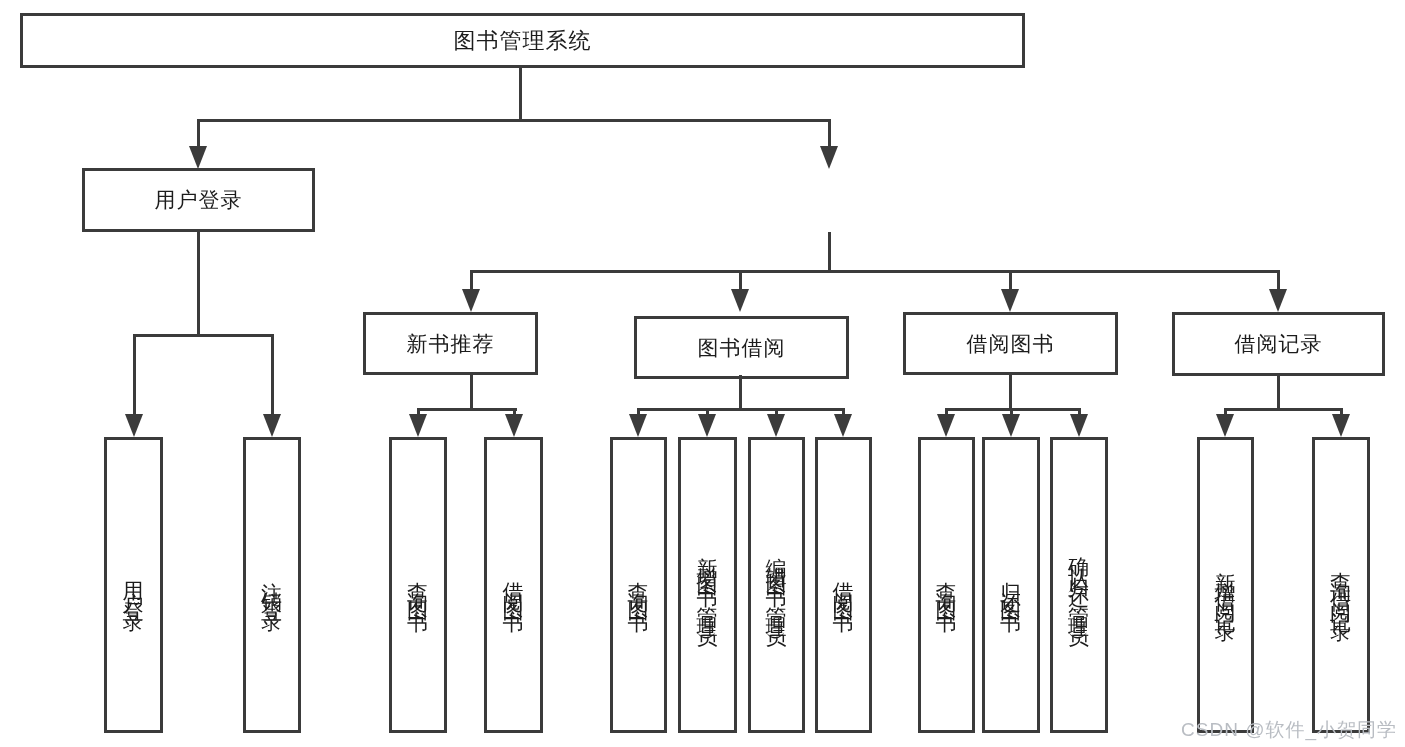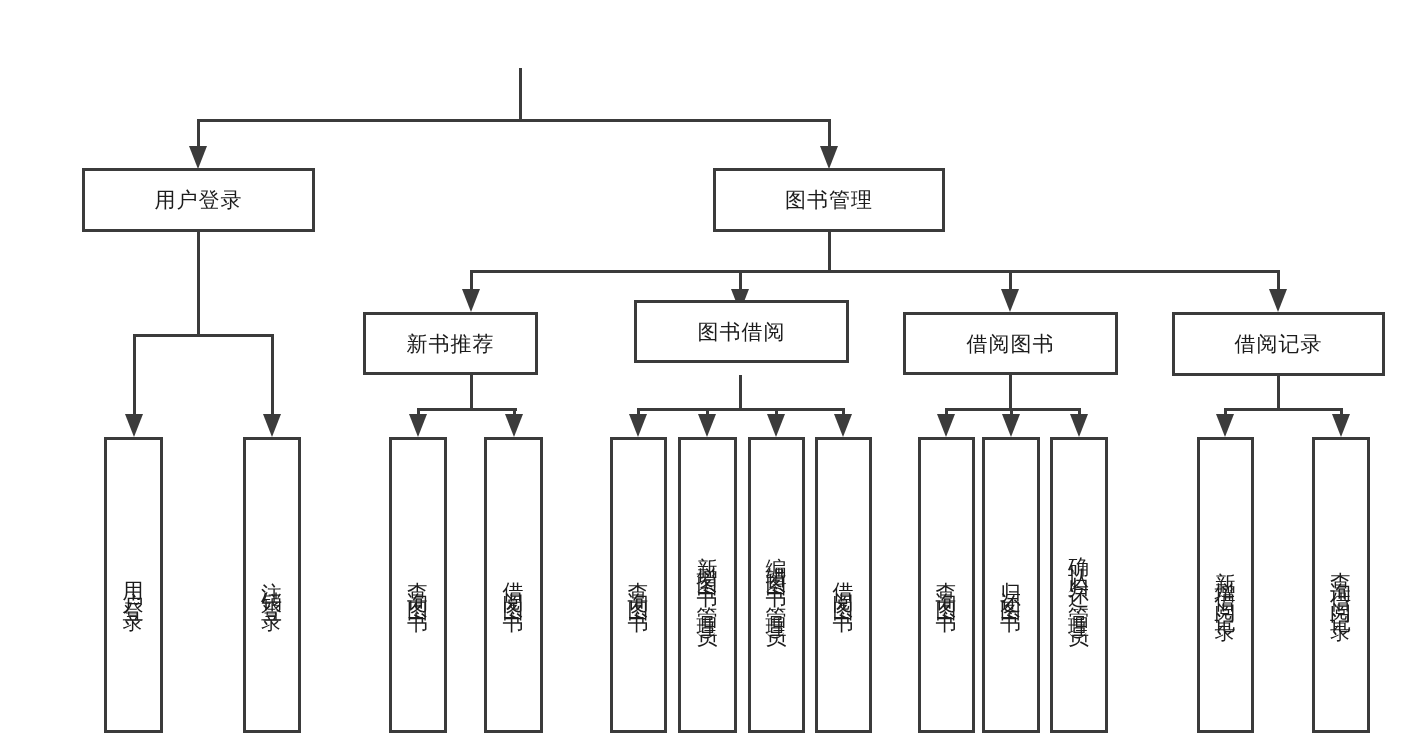--- a/index.html
+++ b/index.html
@@ -61,51 +61,51 @@
     color:var(--watermark);
     letter-spacing:1px;
     white-space:nowrap;
   }
 </style>
 </head>
 <body>
 
 <div class="stage">
 
+  <div class="box root" style="left:20px;top:13px;width:1005px;height:55px">图书管理系统</div>
 
   <div class="vl" style="left:519px;top:68px;height:53px"></div>
   <div class="hl" style="left:197px;top:119px;width:633px"></div>
   <div class="vl" style="left:197px;top:119px;height:30px"></div>
   <div class="ah" style="left:189px;top:146px"></div>
   <div class="vl" style="left:828px;top:119px;height:30px"></div>
   <div class="ah" style="left:820px;top:146px"></div>
 
   <div class="box" style="left:82px;top:168px;width:233px;height:64px">用户登录</div>
-  <div class="box" style="left:713px;top:168px;width:232px;height:64px">图书管理</div>
 
   <div class="vl" style="left:197px;top:232px;height:104px"></div>
   <div class="hl" style="left:133px;top:334px;width:140px"></div>
   <div class="vl" style="left:133px;top:334px;height:83px"></div>
   <div class="ah" style="left:125px;top:414px"></div>
   <div class="vl" style="left:271px;top:334px;height:83px"></div>
   <div class="ah" style="left:263px;top:414px"></div>
 
   <div class="vl" style="left:828px;top:232px;height:41px"></div>
   <div class="hl" style="left:470px;top:270px;width:810px"></div>
   <div class="vl" style="left:470px;top:270px;height:22px"></div>
   <div class="ah" style="left:462px;top:289px"></div>
   <div class="vl" style="left:739px;top:270px;height:22px"></div>
   <div class="ah" style="left:731px;top:289px"></div>
   <div class="vl" style="left:1009px;top:270px;height:22px"></div>
   <div class="ah" style="left:1001px;top:289px"></div>
   <div class="vl" style="left:1277px;top:270px;height:22px"></div>
   <div class="ah" style="left:1269px;top:289px"></div>
 
   <div class="box" style="left:363px;top:312px;width:175px;height:63px">新书推荐</div>
-  <div class="box" style="left:634px;top:300px;width:215px;height:63px">图书借阅</div>
+  <div class="box" style="left:634px;top:316px;width:215px;height:63px">图书借阅</div>
   <div class="box" style="left:903px;top:312px;width:215px;height:63px">借阅图书</div>
   <div class="box" style="left:1172px;top:312px;width:213px;height:64px">借阅记录</div>
 
   <div class="vl" style="left:470px;top:375px;height:35px"></div>
   <div class="hl" style="left:417px;top:408px;width:100px"></div>
   <div class="vl" style="left:417px;top:408px;height:10px"></div>
   <div class="ah" style="left:409px;top:414px"></div>
   <div class="vl" style="left:513px;top:408px;height:10px"></div>
   <div class="ah" style="left:505px;top:414px"></div>
 
@@ -173,14 +173,15 @@
     <span class="vtext">确认归还（管理员）</span>
   </div>
 
   <div class="vbox" style="left:1197px;top:437px;width:57px;height:296px">
     <span class="vtext">新增借阅记录</span>
   </div>
   <div class="vbox" style="left:1312px;top:437px;width:58px;height:296px">
     <span class="vtext">查询借阅记录</span>
   </div>
 
+  <div class="wm">CSDN @软件_小贺同学</div>
 
 </div>
 
 </body></html>

